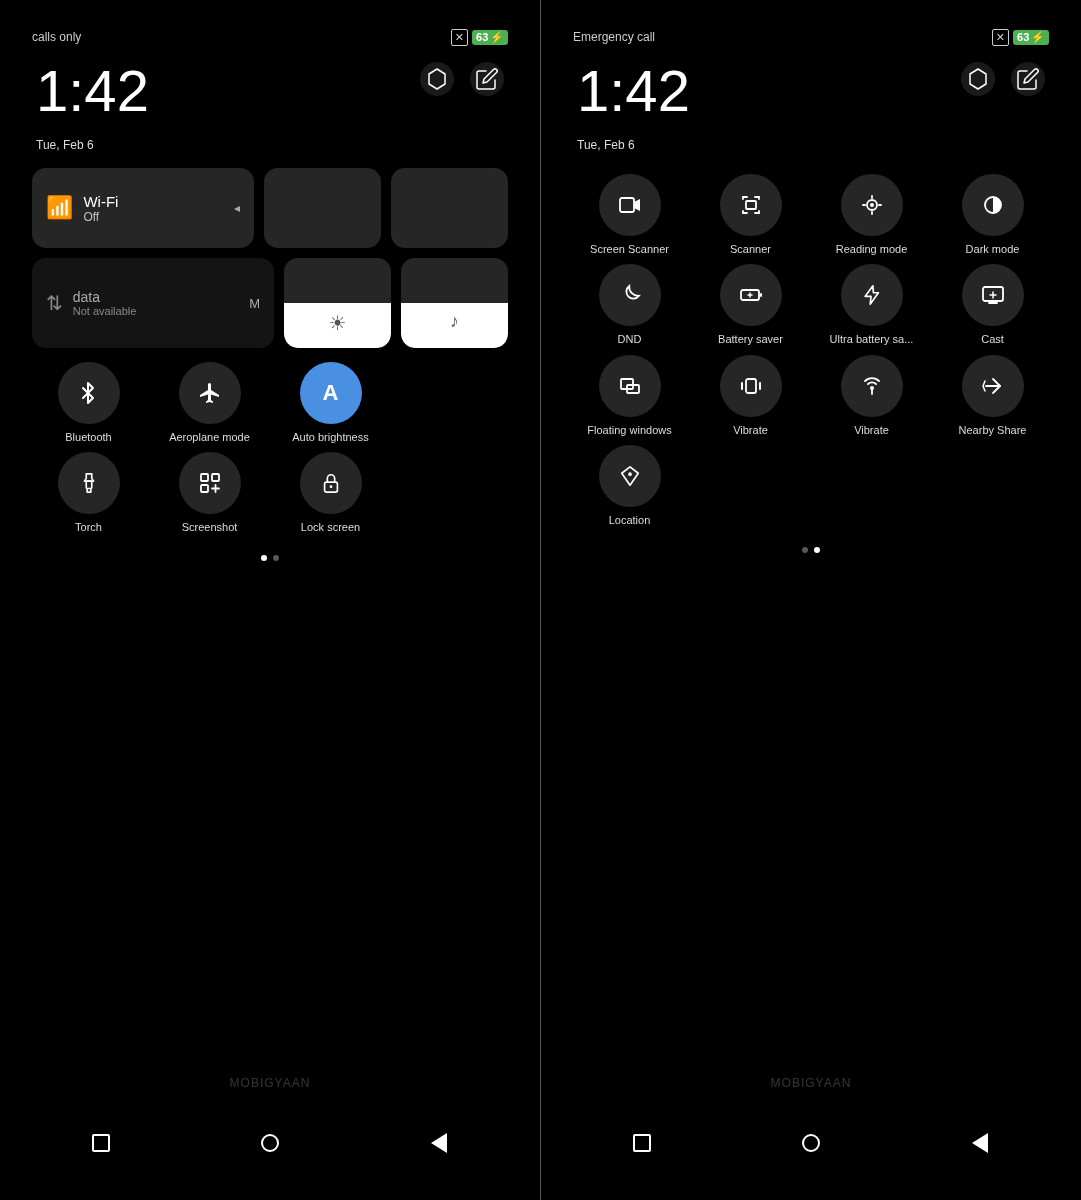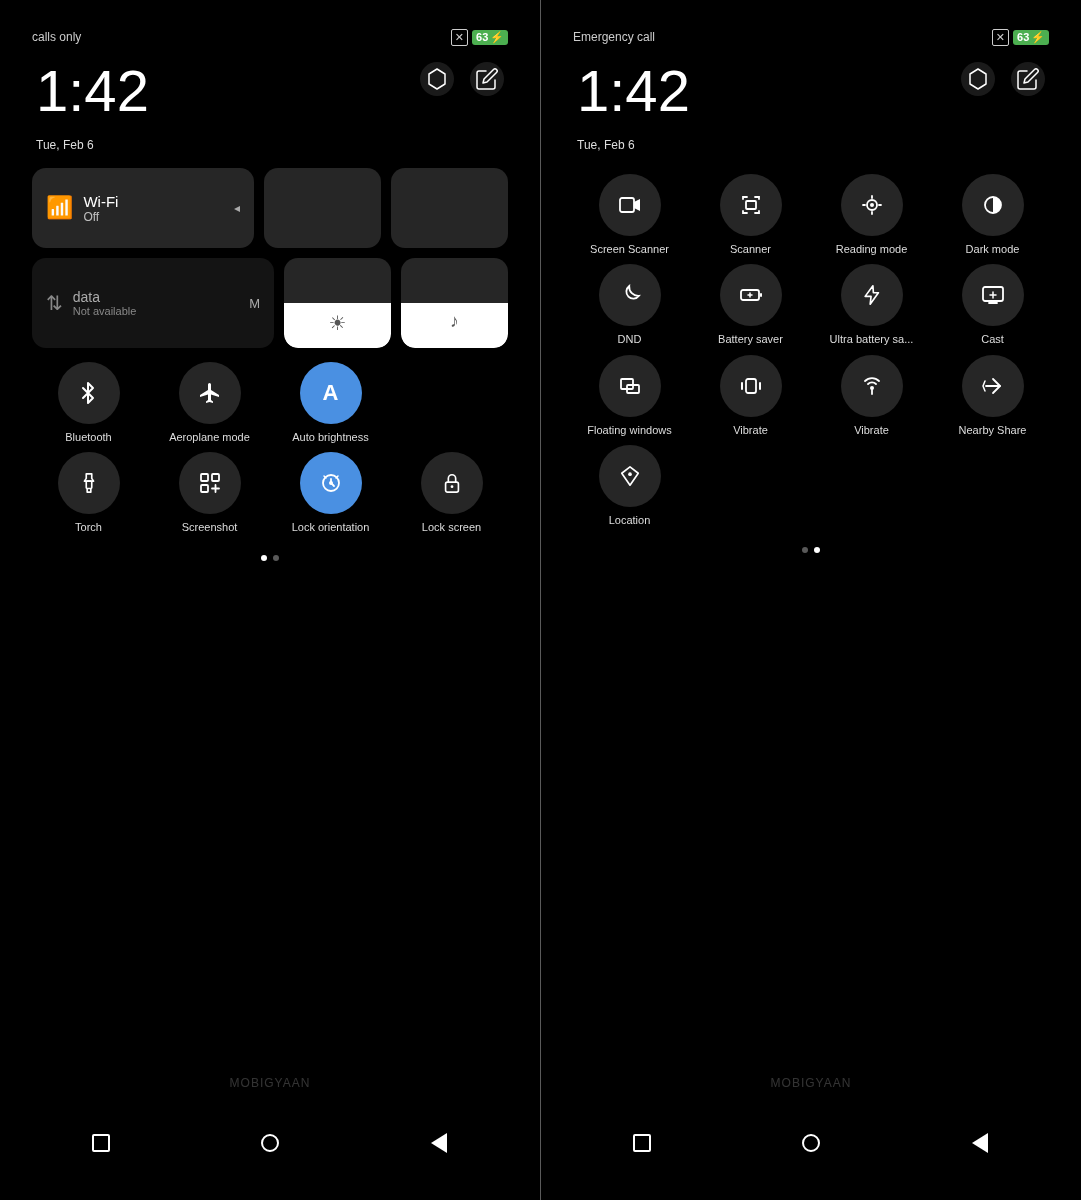--- a/index.html
+++ b/index.html
@@ -467,31 +467,20 @@
           <svg width="24" height="24" viewBox="0 0 24 24" fill="none">
             <rect x="3" y="3" width="7" height="7" rx="1" stroke="white" stroke-width="1.8"></rect>
             <rect x="14" y="3" width="7" height="7" rx="1" stroke="white" stroke-width="1.8"></rect>
             <rect x="3" y="14" width="7" height="7" rx="1" stroke="white" stroke-width="1.8"></rect>
             <path d="M14 17.5h7M17.5 14v7" stroke="white" stroke-width="1.8" stroke-linecap="round"></path>
           </svg>
         </div>
         <span class="small-tile-label">Screenshot</span>
       </div>
 
-      <div class="small-tile">
-        <div class="small-tile-circle active">
-          <svg width="24" height="24" viewBox="0 0 24 24" fill="none">
-            <circle cx="12" cy="12" r="8" stroke="white" stroke-width="1.8"></circle>
-            <path d="M12 8v4l3 3" stroke="white" stroke-width="1.8" stroke-linecap="round"></path>
-            <path d="M5 5l2 2M19 5l-2 2" stroke="white" stroke-width="1.5" stroke-linecap="round"></path>
-            <circle cx="12" cy="12" r="2" fill="white"></circle>
-          </svg>
-        </div>
-        <span class="small-tile-label">Lock orientation</span>
-      </div>
 
       <div class="small-tile">
         <div class="small-tile-circle">
           <svg width="22" height="22" viewBox="0 0 24 24" fill="none">
             <rect x="5" y="11" width="14" height="11" rx="2" stroke="white" stroke-width="1.8"></rect>
             <path d="M8 11V7a4 4 0 0 1 8 0v4" stroke="white" stroke-width="1.8"></path>
             <circle cx="12" cy="16" r="1.5" fill="white"></circle>
           </svg>
         </div>
         <span class="small-tile-label">Lock screen</span>

